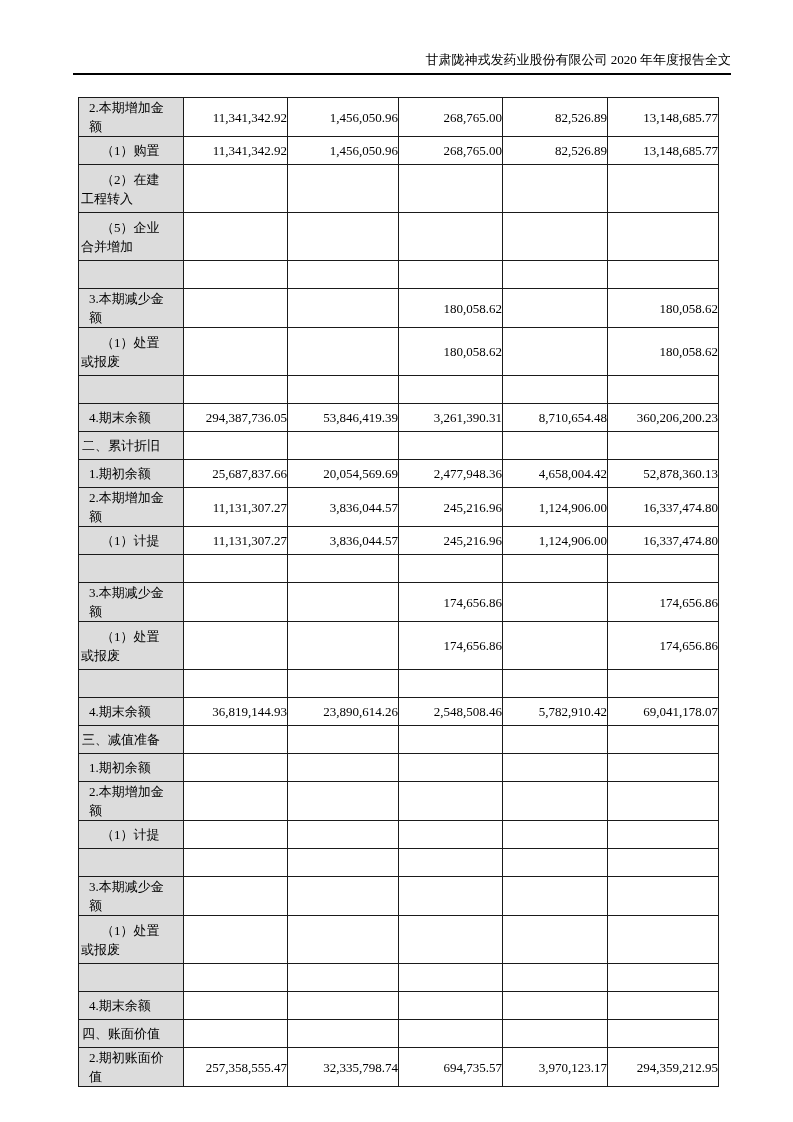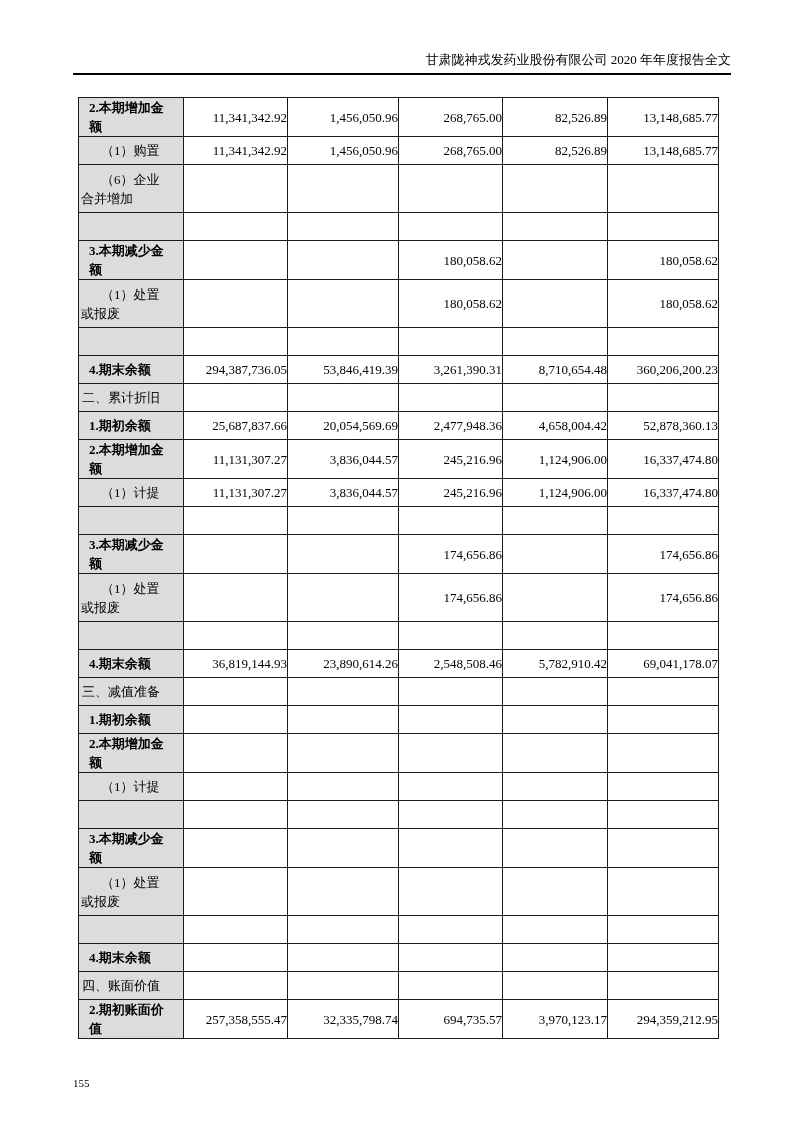--- a/index.html
+++ b/index.html
@@ -44,21 +44,21 @@
     vertical-align: middle;
     line-height: 19px;
     overflow: hidden;
   }
   td.label-cell {
     background: #dcdcdc;
     text-align: left;
     word-break: break-all;
   }
   td.label-cell.lvl-section { padding-left: 3px; padding-right: 8px; }
-  td.label-cell.lvl-item    { padding-left: 10px; padding-right: 14px; font-weight: bold; }
+  td.label-cell.lvl-item    { padding-left: 10px; padding-right: 14px; }
   td.label-cell.lvl-sub     { padding-left: 2px; text-indent: 20px; padding-right: 18px; }
   tr.tall td { height: 47px; }
   td.value-cell {
     text-align: right;
     padding-right: 4px;
     padding-left: 2px;
     background: #ffffff;
   }
   .doc-footer {
     font-size: 11px;
@@ -95,21 +95,29 @@
           </tr>
           <tr>
             <td class="label-cell lvl-sub">（1）购置</td>
             <td class="value-cell">11,341,342.92</td>
             <td class="value-cell">1,456,050.96</td>
             <td class="value-cell">268,765.00</td>
             <td class="value-cell">82,526.89</td>
             <td class="value-cell">13,148,685.77</td>
           </tr>
           <tr class="tall">
-            <td class="label-cell lvl-sub">（6）企业合并增加</td>
+            <td class="label-cell lvl-sub">（2）在建工程转入</td>
+            <td class="value-cell"></td>
+            <td class="value-cell"></td>
+            <td class="value-cell"></td>
+            <td class="value-cell"></td>
+            <td class="value-cell"></td>
+          </tr>
+          <tr class="tall">
+            <td class="label-cell lvl-sub">（5）企业合并增加</td>
             <td class="value-cell"></td>
             <td class="value-cell"></td>
             <td class="value-cell"></td>
             <td class="value-cell"></td>
             <td class="value-cell"></td>
           </tr>
           <tr>
             <td class="label-cell lvl-item"></td>
             <td class="value-cell"></td>
             <td class="value-cell"></td>

